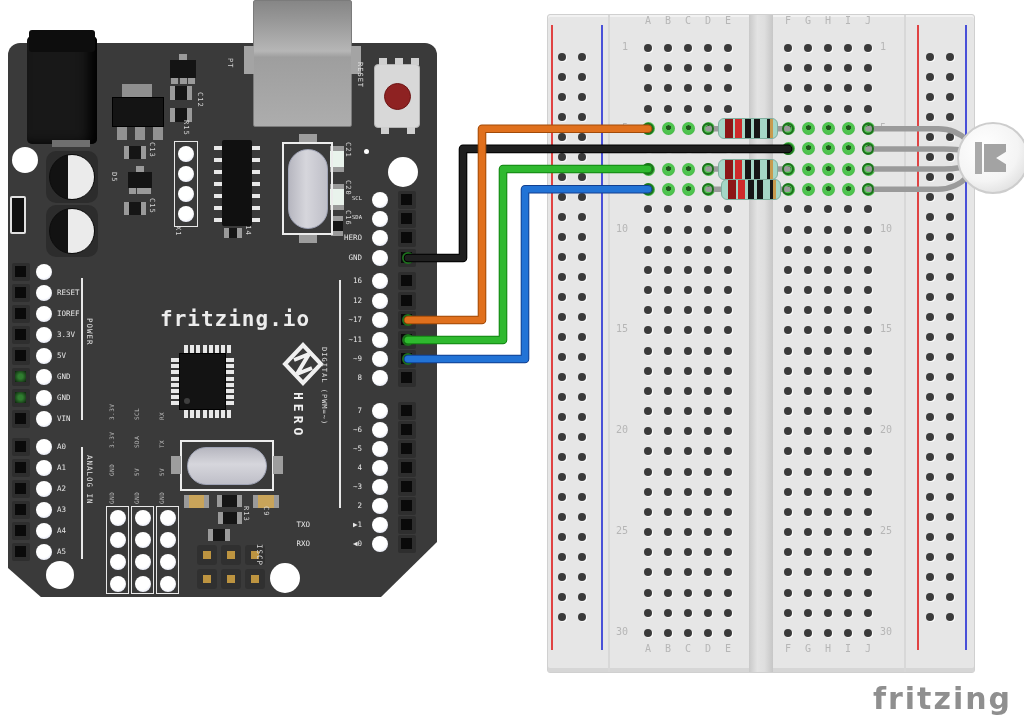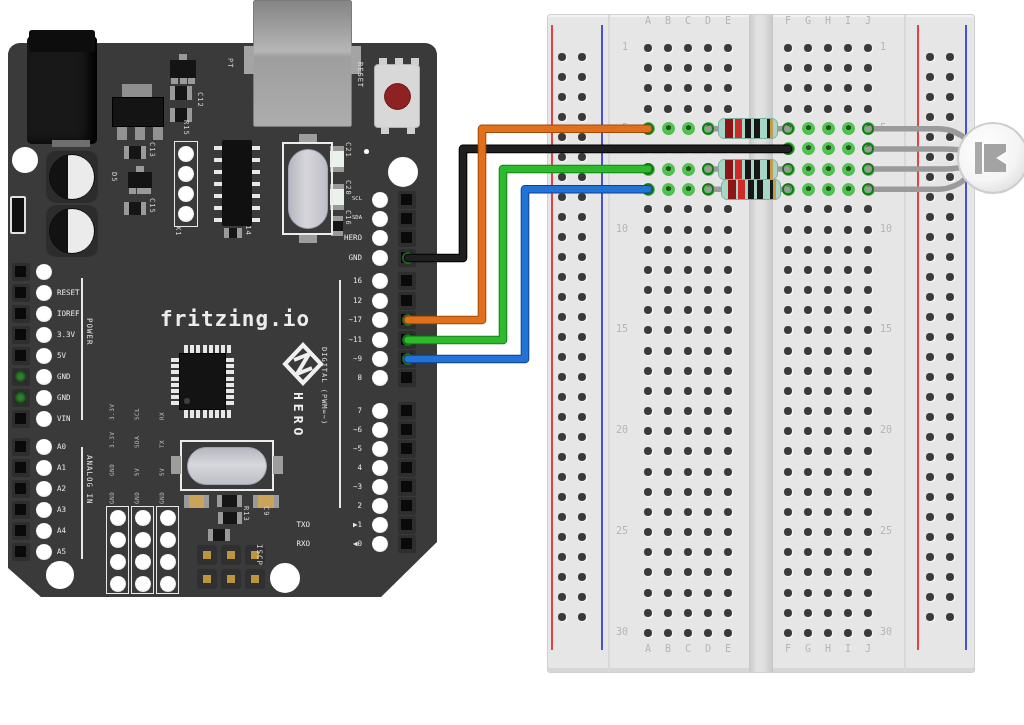--- a/index.html
+++ b/index.html
@@ -46,20 +46,21 @@
     <path d="M13 19 L28 13 M16 33 L31 27 M28 13 L16 33" fill="none" stroke="#f0f0f0" stroke-width="4"></path>
   </svg>
   <div class="abs statictext" id="hero-text">HERO</div>
   <div class="abs statictext" id="digital-label">DIGITAL (PWM=~)</div>
   <div class="abs statictext" id="power-label">POWER</div>
   <div class="abs statictext" id="analog-label">ANALOG IN</div>
   <div class="abs statictext" id="reset-label">RESET</div>
   <div class="abs statictext" id="icsp-label">ISCP</div>
   <div class="abs statictext" id="txo-label">TXO</div>
   <div class="abs statictext" id="rxo-label">RXO</div>
+  <div class="abs statictext" id="watermark">fritzing</div>
 <div class="abs" style="left: 547px; top: 14px; width: 428px; height: 659px; background: rgb(230, 230, 230); border: 1px solid rgb(208, 208, 208); border-radius: 3px; box-shadow: rgb(214, 214, 214) 0px -4px 0px inset, rgb(242, 242, 242) 0px 2px 0px inset;"></div>
     <div class="abs" style="left: 749px; top: 15px; width: 24px; height: 657px; background: linear-gradient(90deg, rgb(201, 201, 201), rgb(227, 227, 227) 35%, rgb(222, 222, 222) 65%, rgb(198, 198, 198));"></div>
     <div class="abs" style="left: 608px; top: 15px; width: 2px; height: 657px; background: rgb(216, 216, 216);"></div>
     <div class="abs" style="left: 904px; top: 15px; width: 2px; height: 657px; background: rgb(216, 216, 216);"></div>
     <div class="abs" style="left: 551px; top: 25px; width: 2px; height: 625px; background: rgb(224, 67, 67);"></div>
     <div class="abs" style="left: 601px; top: 25px; width: 2px; height: 625px; background: rgb(73, 80, 216);"></div>
     <div class="abs" style="left: 917px; top: 25px; width: 2px; height: 625px; background: rgb(224, 67, 67);"></div>
     <div class="abs" style="left: 965px; top: 25px; width: 2px; height: 625px; background: rgb(73, 80, 216);"></div>
     <div class="abs hole" style="left: 558px; top: 53px; width: 8px; height: 8px;"></div>
     <div class="abs hole" style="left: 558px; top: 73px; width: 8px; height: 8px;"></div>

